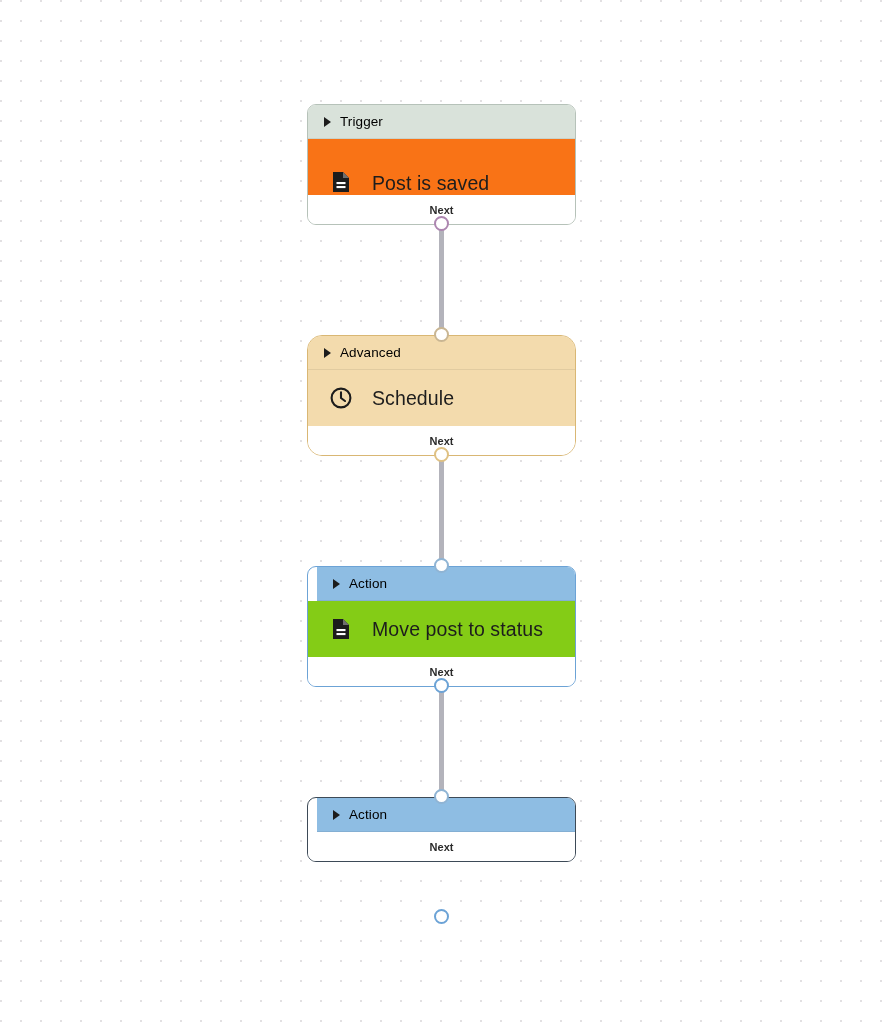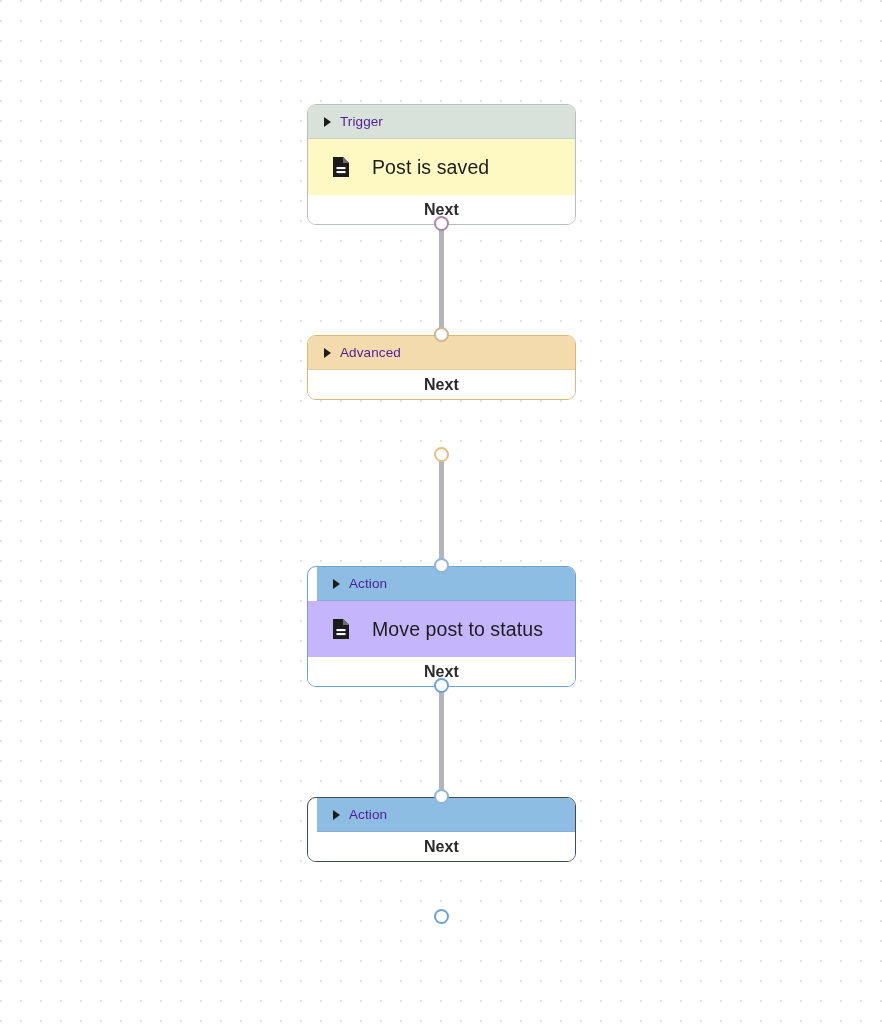--- a/index.html
+++ b/index.html
@@ -46,21 +46,21 @@
     overflow: hidden;
     border: 1.6px solid #b9c4bb;
   }
 
   .node-header {
     height: 34px;
     display: flex;
     align-items: center;
     padding-left: 16px;
     font-size: 13.5px;
-    color: #4c1d95;
+    color: #000000;
     letter-spacing: 0.1px;
     border-bottom: 1.5px solid rgba(0,0,0,0.07);
   }
 
   .caret {
     width: 0;
     height: 0;
     border-left: 7px solid #1c1c1c;
     border-top: 5px solid transparent;
     border-bottom: 5px solid transparent;
@@ -92,38 +92,38 @@
     letter-spacing: 0.1px;
     white-space: nowrap;
   }
 
   .node-footer {
     height: 29px;
     background: #ffffff;
     display: flex;
     align-items: center;
     justify-content: center;
-    font-size: 16px;
+    font-size: 11px;
     color: #2b2b2b;
     font-weight: 700;
     letter-spacing: 0.1px;
   }
 
   
   .node.trigger              { border-color: #b6c2b9; }
   .node.trigger .node-header { background: #d9e2da; }
-  .node.trigger .node-body   { background: #fef9c3; }
-
-  .node.advanced              { border-color: #d9b774; }
+  .node.trigger .node-body   { background: #f97316; align-items: flex-end; }
+
+  .node.advanced              { border-color: #d9b774; border-radius: 15px; }
   .node.advanced .node-header { background: #f3dbad; }
   .node.advanced .node-body   { background: #f3dbad; }
 
   .node.action              { border-color: #6ca3d6; }
   .node.action .node-header { background: #8ebde3; margin-left: 9px; }
-  .node.action .node-body   { background: #c4b5fd; }
+  .node.action .node-body   { background: #84cc16; }
 
   .node.action.selected     { border-color: #3d4a57; }
 
   
   .port {
     position: absolute;
     width: 15px;
     height: 15px;
     border-radius: 50%;
     background: #ffffff;
@@ -167,20 +167,29 @@
       <span>Next</span>
     </div>
   </div>
   <div class="port p-trigger-out" style="top:216px;"></div>
 
   <div class="node advanced" style="top:335px;">
     <div class="node-header">
       <span class="caret"></span>
       <span>Advanced</span>
     </div>
+    <div class="node-body">
+      <span class="node-icon">
+        <svg width="24" height="24" viewBox="0 0 24 24">
+          <circle cx="12" cy="12" r="9.4" fill="none" stroke="#1c1c1c" stroke-width="2.1"></circle>
+          <path d="M12 6.4 V12 L16 15" fill="none" stroke="#1c1c1c" stroke-width="2.1" stroke-linecap="round" stroke-linejoin="round"></path>
+        </svg>
+      </span>
+      <span class="node-title">Schedule</span>
+    </div>
     <div class="node-footer">
       <span>Next</span>
     </div>
   </div>
   <div class="port p-adv-in" style="top:327px;"></div>
   <div class="port p-adv-out" style="top:447px;"></div>
 
   <div class="node action" style="top:566px;">
     <div class="node-header">
       <span class="caret"></span>

